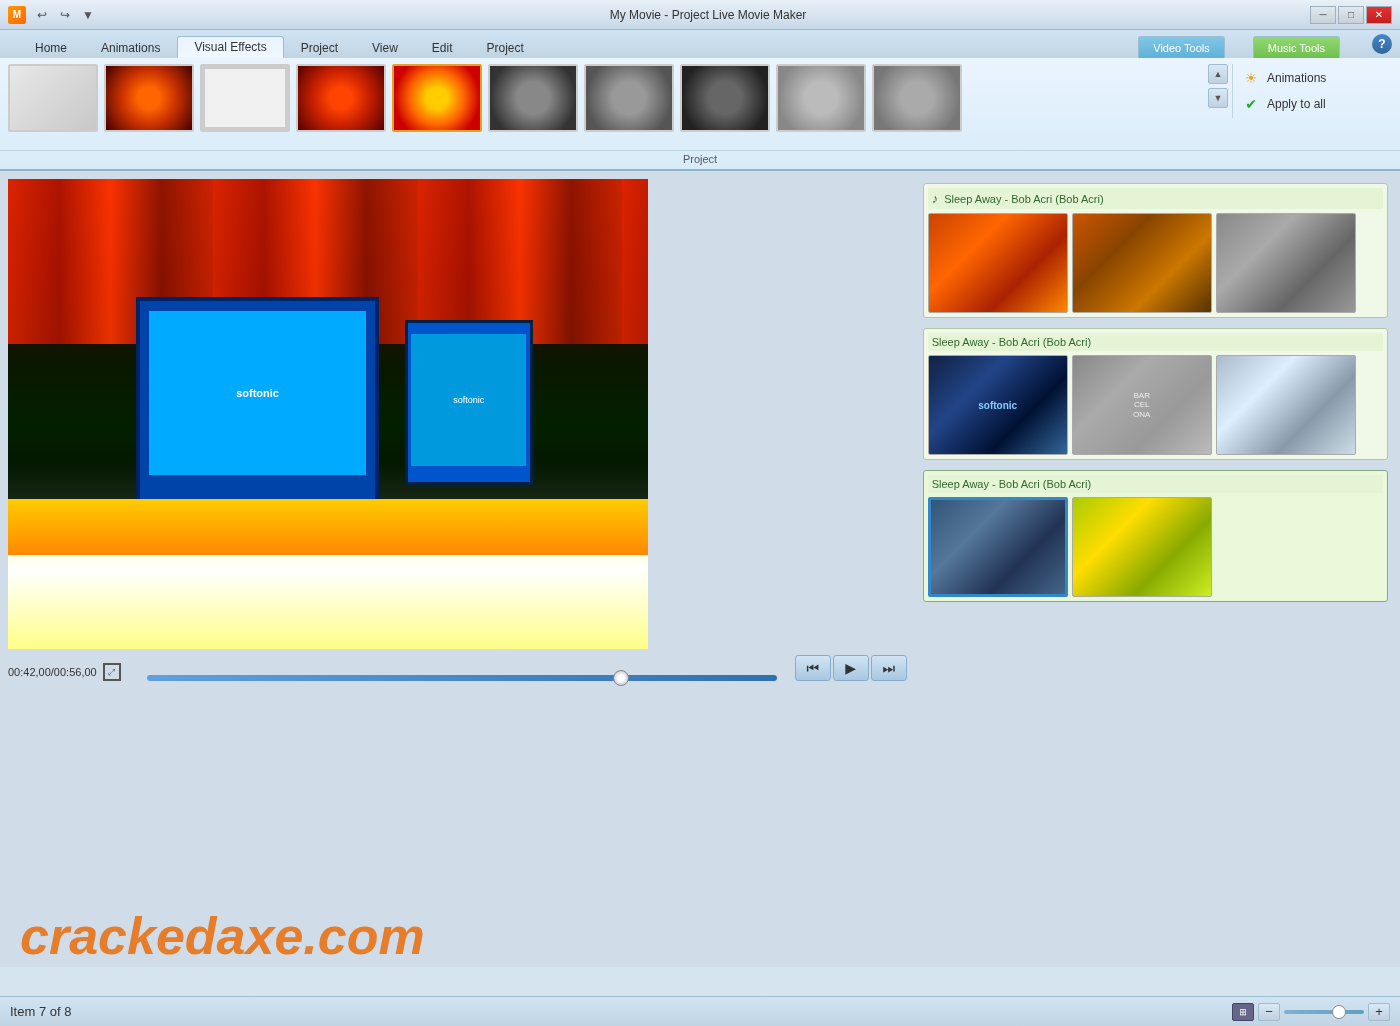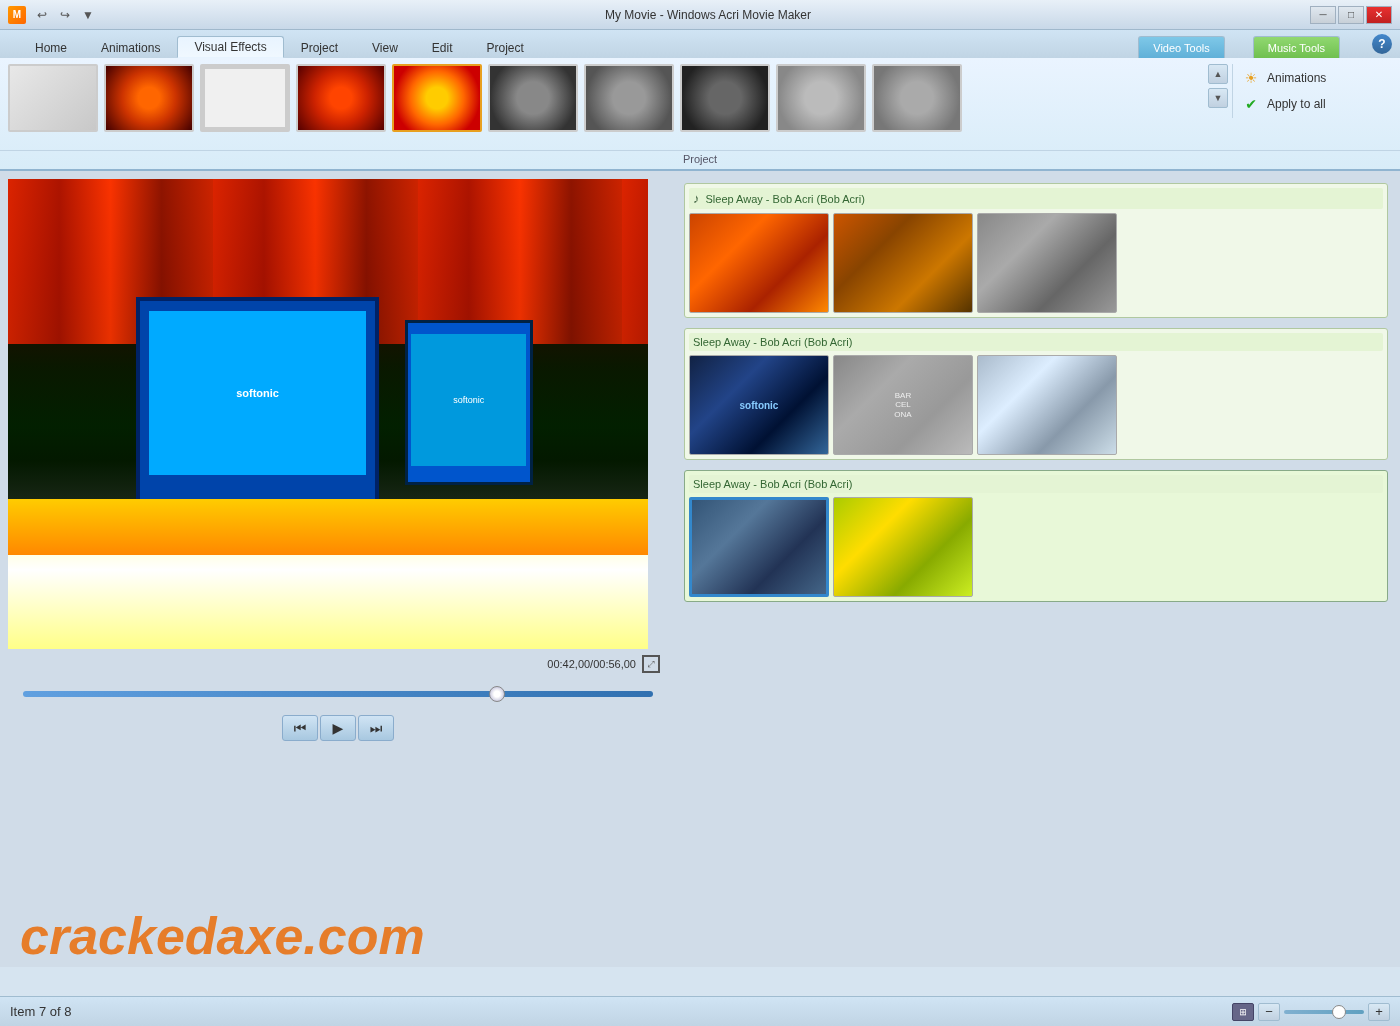--- a/index.html
+++ b/index.html
@@ -244,22 +244,22 @@
       position: relative;
     }
     .video-frame {
       width: 100%; height: 100%;
       position: relative;
       overflow: hidden;
     }
 
     #video-controls {
       display: flex;
-      flex-direction: column;
-      align-items: center;
+      flex-direction: row;
+      align-items: flex-end;
       gap: 18px;
     }
     .time-display {
       align-self: flex-end;
       font-size: 11px;
       color: #333;
       display: flex;
       align-items: center;
       gap: 6px;
       margin-right: 8px;
@@ -455,21 +455,21 @@
 </head>
 <body>
 
 <div id="title-bar">
   <div class="title-icon">M</div>
   <div class="qat">
     <button class="qat-btn">↩</button>
     <button class="qat-btn">↪</button>
     <button class="qat-btn">▼</button>
   </div>
-  <div class="title-text">My Movie - Windows Acri Movie Maker</div>
+  <div class="title-text">My Movie - Project Live Movie Maker</div>
   <div class="title-btn">─</div>
   <div class="title-btn">□</div>
   <div class="title-btn close-btn">✕</div>
 </div>
 
 <div id="ribbon-tabs">
   <div class="ribbon-tab">Home</div>
   <div class="ribbon-tab">Animations</div>
   <div class="ribbon-tab active">Visual Effects</div>
   <div class="ribbon-tab">Project</div>

